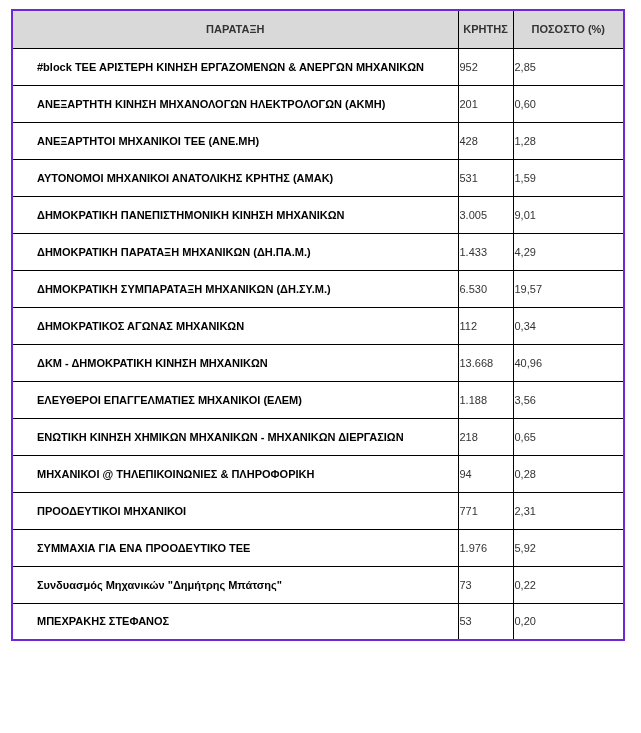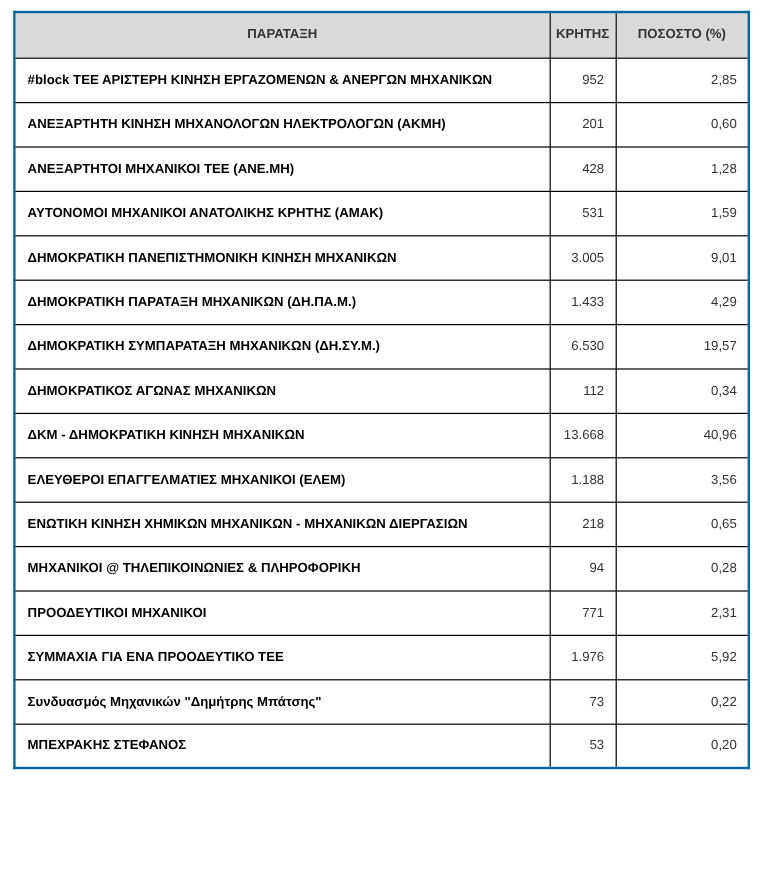--- a/index.html
+++ b/index.html
@@ -13,21 +13,21 @@
   }
   .table-wrap {
     position: absolute;
     left: 11px;
     top: 9px;
   }
   table.results {
     border-collapse: collapse;
     table-layout: fixed;
     width: 612px;
-    border: 2px solid #0369a1;
+    border: 2px solid #6d28d9;
   }
   table.results th,
   table.results td {
     border: 1px solid #000000;
     font-size: 11px;
     vertical-align: middle;
     overflow: hidden;
     white-space: nowrap;
   }
   table.results th {
@@ -39,27 +39,26 @@
     padding: 0 4px;
   }
   table.results td {
     height: 37px;
     background: #ffffff;
   }
   td.party-cell {
     color: #000000;
     font-weight: bold;
     text-align: left;
-    padding-left: 10px;
+    padding-left: 24px;
     padding-right: 6px;
   }
   td.num-cell {
     color: #333333;
     font-weight: normal;
-    text-align: right;
     padding-right: 9px;
     margin-left: 48px;
   }
 </style>
 </head>
 <body>
 
 <div class="table-wrap">
   <table class="results">
     <colgroup>

